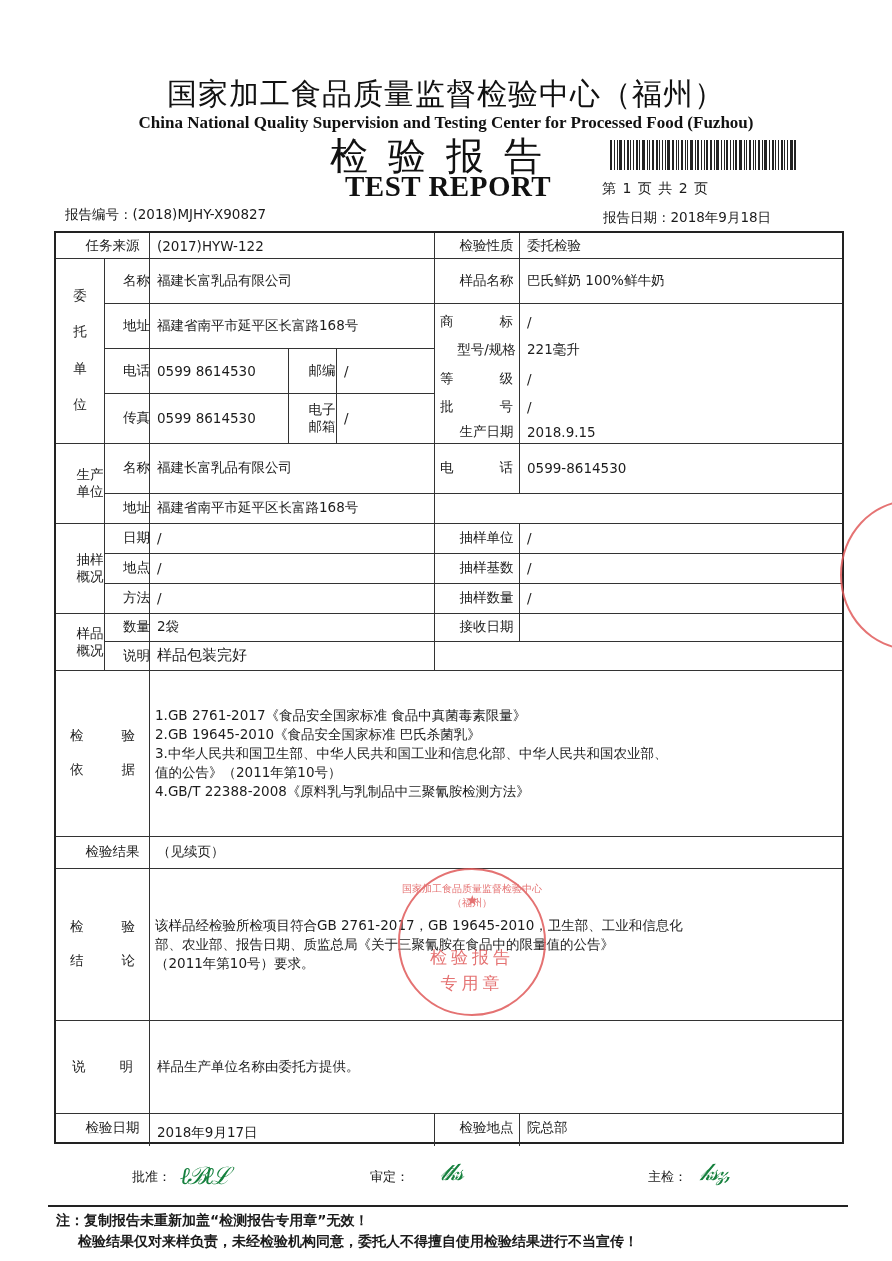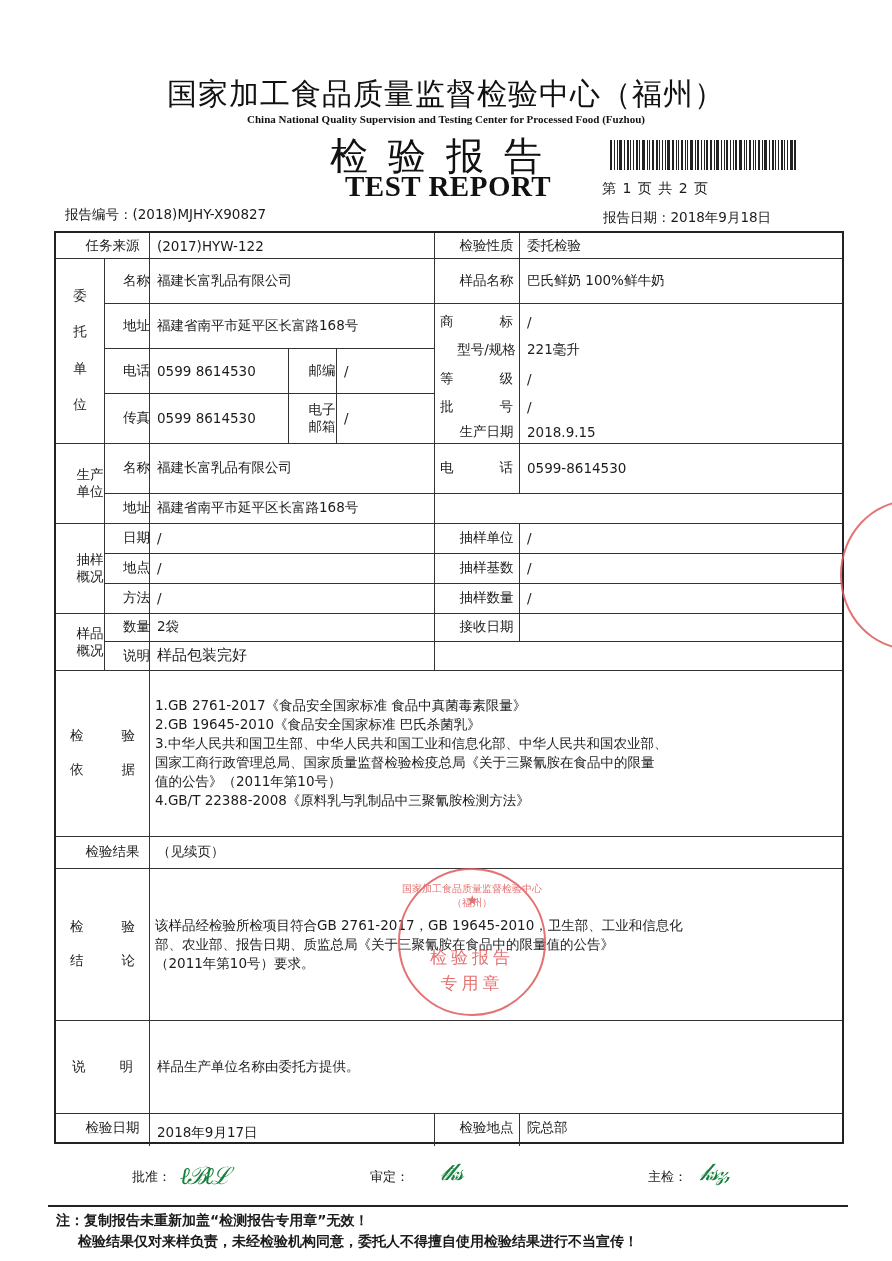--- a/index.html
+++ b/index.html
@@ -2,21 +2,21 @@
 <html><head>
 <meta charset="utf-8">
 <style>
   * { box-sizing: border-box; margin: 0; padding: 0; }
   html, body { width: 892px; height: 1261px; background: #ffffff; overflow: hidden; }
   body { position: relative; font-family: "DejaVu Serif", "Liberation Serif", serif; color: #1a1a1a; }
 
   .abs { position: absolute; }
 
   .title-cn { left: 0; width: 892px; top: 74px; text-align: center; font-size: 30px; letter-spacing: 1px; font-family: "DejaVu Sans", sans-serif; color: #111; }
-  .title-en { left: 0; width: 892px; top: 113px; text-align: center; font-size: 11px; font-weight: bold; font-family: "Liberation Serif", serif; color: #111; }
+  .title-en { left: 0; width: 892px; top: 113px; text-align: center; font-size: 17px; font-weight: bold; font-family: "Liberation Serif", serif; color: #111; }
   .report-cn { left: 330px; top: 131px; font-size: 38px; letter-spacing: 20px; font-family: "DejaVu Sans", sans-serif; color: #111; }
   .report-en { left: 345px; top: 170px; font-size: 29px; font-weight: bold; font-family: "Liberation Serif", serif; color: #111; letter-spacing: 0.5px; }
   .barcode { left: 610px; top: 140px; width: 215px; height: 30px; display: flex; gap: 0; }
   .barcode span { display: block; height: 100%; background: #222; }
   .page-info { left: 602px; top: 180px; font-size: 14px; font-family: "DejaVu Sans", sans-serif; letter-spacing: 1px; }
   .report-no { left: 65px; top: 206px; font-size: 13.5px; font-family: "DejaVu Sans", sans-serif; }
   .report-date { left: 603px; top: 209px; font-size: 13.5px; font-family: "DejaVu Sans", sans-serif; }
 
   
   .tbl { left: 54px; top: 231px; width: 790px; height: 913px; border: 2px solid #222; }
@@ -240,21 +240,20 @@
   <div class="cell" style="left:0;top:437px;width:93px;height:166px;flex-wrap:wrap;align-content:center;padding:0 14px;row-gap:16px">
     <span style="width:50%">检</span>
       <span style="width:50%;text-align:right">验</span>
     <span style="width:50%">依</span>
       <span style="width:50%;text-align:right">据</span>
   </div>
   <div class="cell multiline" style="left:93px;top:437px;width:693px;height:166px">
     <div>1.GB 2761-2017《食品安全国家标准 食品中真菌毒素限量》</div>
     <div>2.GB 19645-2010《食品安全国家标准 巴氏杀菌乳》</div>
     <div>3.中华人民共和国卫生部、中华人民共和国工业和信息化部、中华人民共和国农业部、</div>
-    <div>国家工商行政管理总局、国家质量监督检验检疫总局《关于三聚氰胺在食品中的限量</div>
     <div>值的公告》（2011年第10号）</div>
     <div>4.GB/T 22388-2008《原料乳与乳制品中三聚氰胺检测方法》</div>
   </div>
 
   <div class="cell lbl" style="left:0;top:603px;width:93px;height:32px">检验结果</div>
   <div class="cell val" style="left:93px;top:603px;width:693px;height:32px">（见续页）</div>
 
   <div class="cell" style="left:0;top:635px;width:93px;height:152px;flex-wrap:wrap;align-content:center;padding:0 14px;row-gap:16px">
     <span style="width:50%">检</span>
       <span style="width:50%;text-align:right">验</span>

